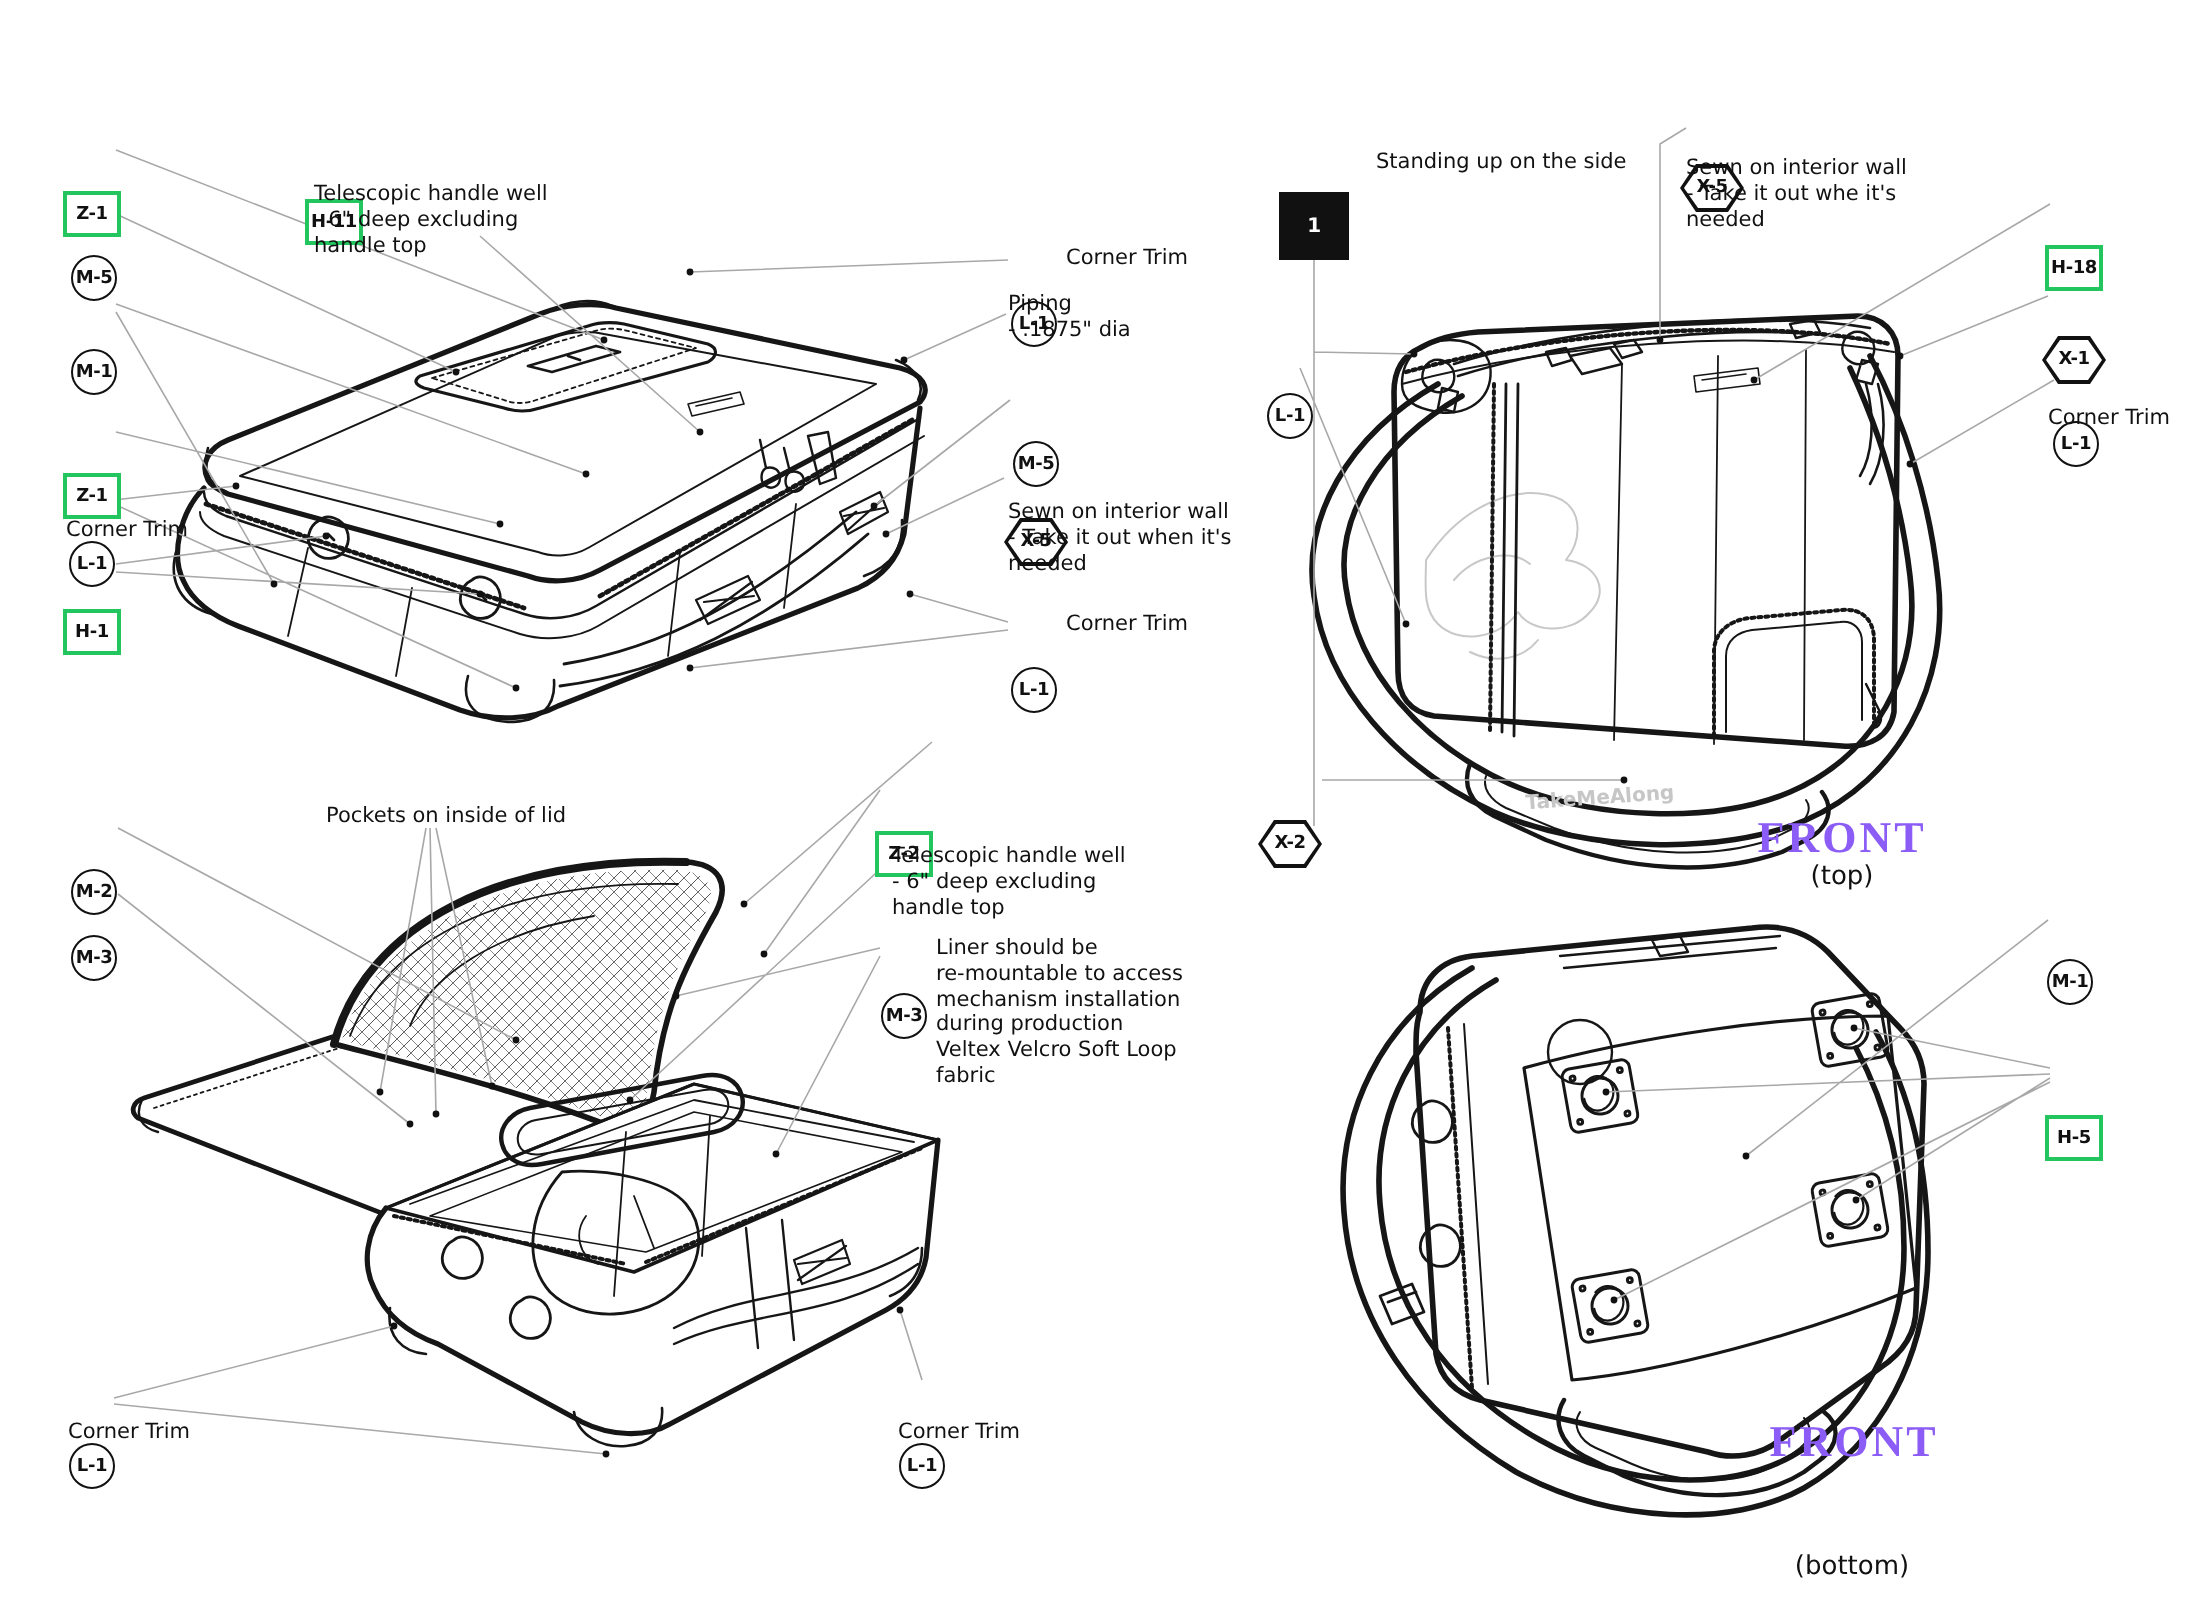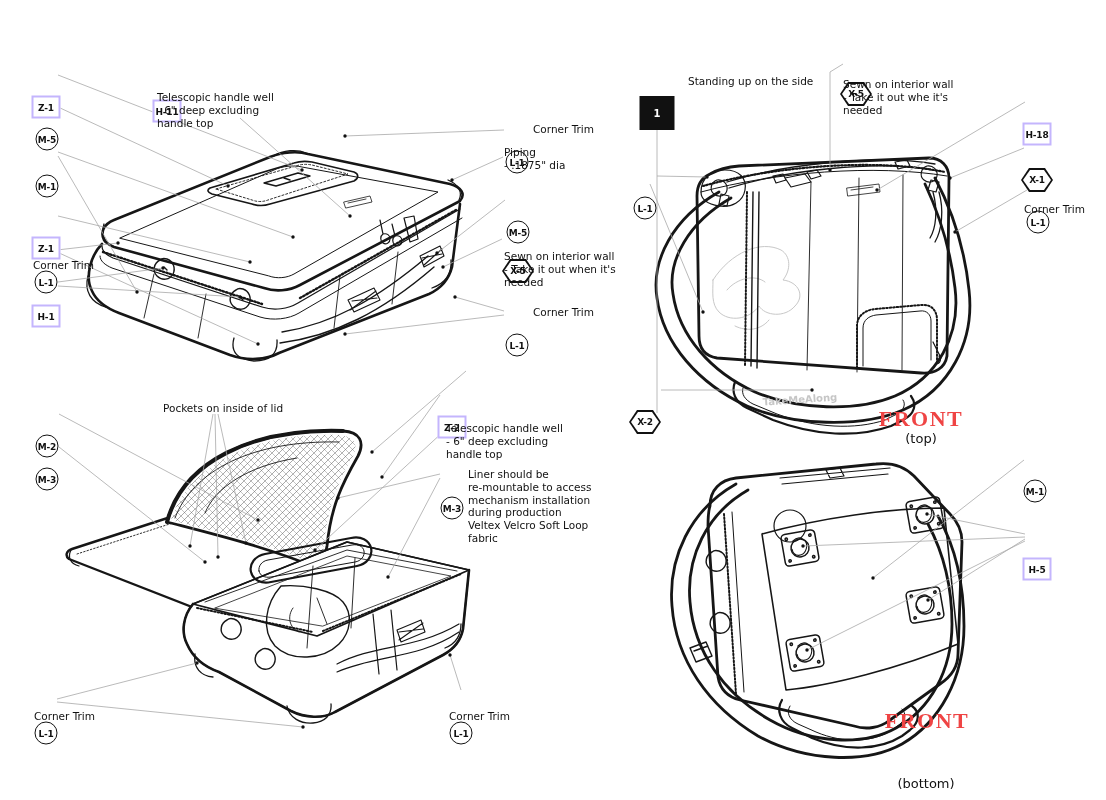--- a/index.html
+++ b/index.html
@@ -2,33 +2,33 @@
 <html><head>
 <meta charset="utf-8">
 <style>
   html,body{margin:0;padding:0;background:#fff;}
   .canvas{position:relative;width:1106px;height:800px;background:#fff;overflow:hidden;
           font-family:"DejaVu Sans",sans-serif;color:#111;}
   .ill{position:absolute;z-index:1;}
   .leads{position:absolute;left:0;top:0;z-index:5;pointer-events:none;}
   .mk{position:absolute;z-index:6;transform:translate(-50%,-50%);display:flex;align-items:center;
       justify-content:center;background:#fff;font:bold 9px "DejaVu Sans",sans-serif;letter-spacing:-0.2px;margin-top:32px;}
-  .mk.sq{width:25px;height:19px;border:2px solid #c4b5fd;}
+  .mk.sq{width:25px;height:19px;border:2px solid #22c55e;}
   .mk.ci{width:21px;height:21px;border:1.6px solid #111;border-radius:50%;}
   .mk.hex{width:32px;height:24px;background:none;}
   .hex-bg{position:absolute;inset:0;background:#111;
           clip-path:polygon(25% 0,75% 0,100% 50%,75% 100%,25% 100%,0 50%);}
   .hex-in{position:absolute;inset:2px;background:#fff;
           clip-path:polygon(25% 0,75% 0,100% 50%,75% 100%,25% 100%,0 50%);}
   .hex-t{position:relative;z-index:2;}
   .mk.step{width:35px;height:34px;background:#111;color:#fff;border:none;font:bold 10px "DejaVu Sans",sans-serif;}
   .nt{position:absolute;z-index:6;font:10.5px "DejaVu Sans",sans-serif;line-height:1.22;
       color:#111;white-space:pre-line;}
   .vt{position:absolute;z-index:6;font:bold 22px "Liberation Serif",serif;letter-spacing:1.5px;
-      transform:translateX(-50%);color:#ef4444;}
+      transform:translateX(-50%);color:#8b5cf6;}
   .vs{position:absolute;z-index:6;font:13px "DejaVu Sans",sans-serif;transform:translateX(-50%);}
   .cp{position:absolute;z-index:6;right:14px;top:777px;font:12.5px "Liberation Sans",sans-serif;color:#1c1c1c;}
   .wm{position:absolute;z-index:6;left:745px;top:394px;width:110px;text-align:center;color:#c6c6c6;
       font:bold 10px "DejaVu Sans",sans-serif;transform:rotate(-4deg);}
 </style>
 </head>
 <body>
 
 <div class="canvas">
 

